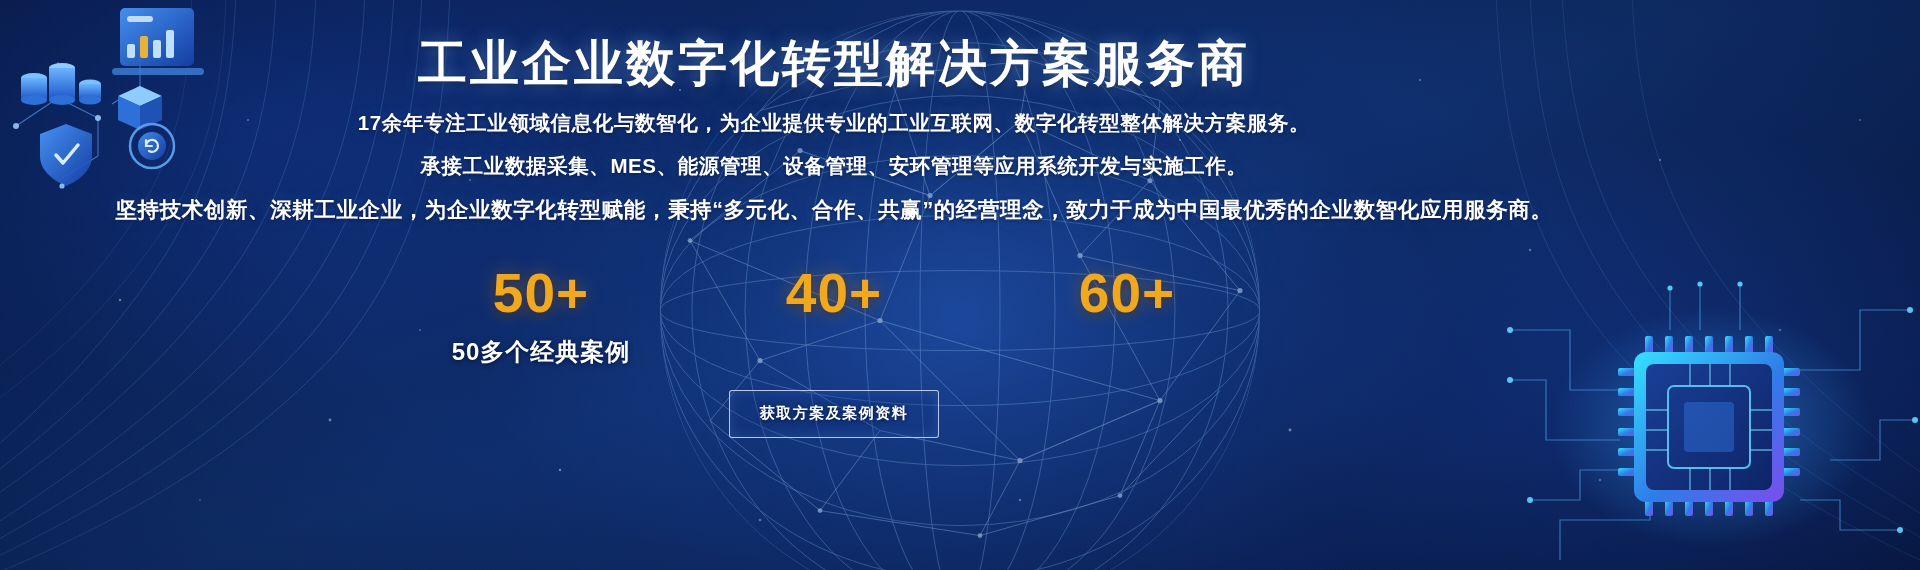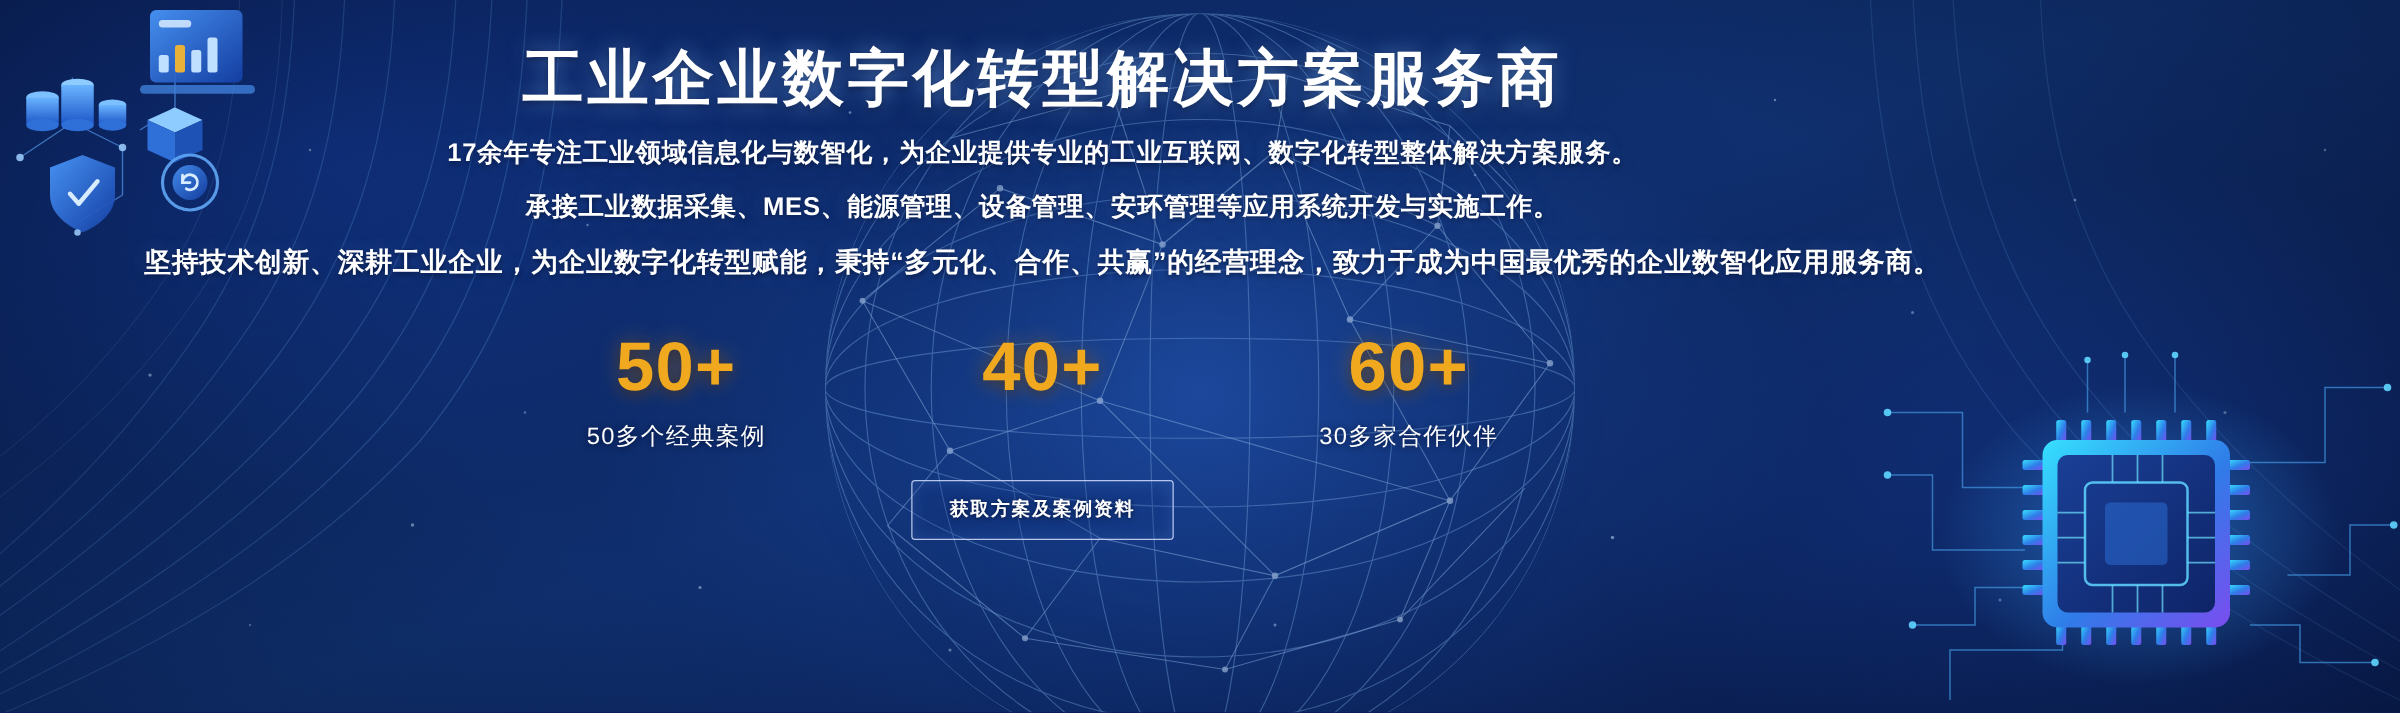--- a/index.html
+++ b/index.html
@@ -68,21 +68,21 @@
     gap:77px;
   }
   .stat{ text-align:center; width:216px; }
   .stat-num{
     font-size:55px; font-weight:bold; color:#f0a91e;
     line-height:1; letter-spacing:1px;
     text-shadow:0 2px 10px rgba(60,30,0,.55), 0 0 18px rgba(250,185,60,.35);
   }
   .stat-label{
     margin-top:15px;
-    font-size:19px; font-weight:normal; color:#ffffff; letter-spacing:1px;
+    font-size:24px; font-weight:bold; color:#ffffff; letter-spacing:1px;
     text-shadow:0 1px 5px rgba(2,14,48,.9);
   }
 
   .cta-wrap{ margin-top:22px; }
   .cta{
     display:inline-block;
     padding:13px 30px 14px;
     border:1px solid rgba(214,226,255,.85);
     border-radius:3px;
     color:#ffffff; font-size:15px; font-weight:bold; letter-spacing:1.5px;
@@ -374,21 +374,20 @@
     <div class="stats">
       <div class="stat">
         <div class="stat-num">50+</div>
         <div class="stat-label">50多个经典案例</div>
       </div>
       <div class="stat">
         <div class="stat-num">40+</div>
       </div>
       <div class="stat">
         <div class="stat-num">60+</div>
-        <div class="stat-label">30多家合作伙伴</div>
       </div>
     </div>
 
     <div class="cta-wrap">
       <button class="cta">获取方案及案例资料</button>
     </div>
 
   </div>
 </div>
 

